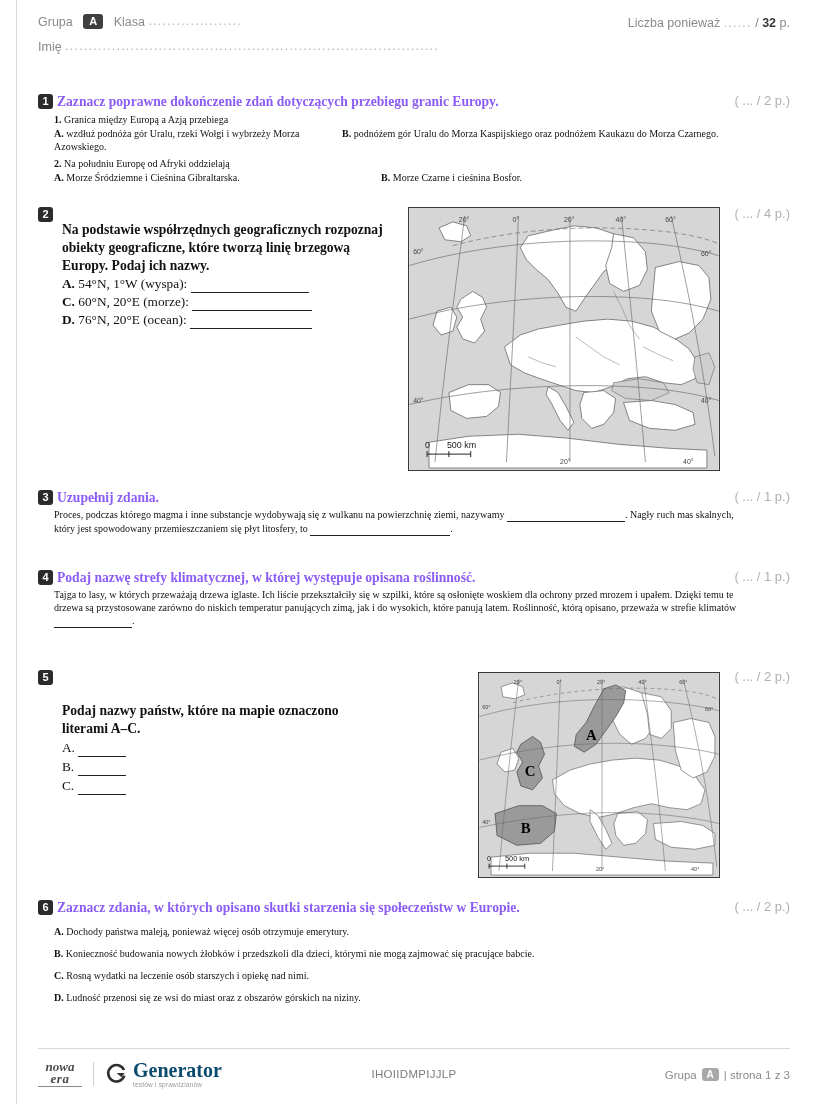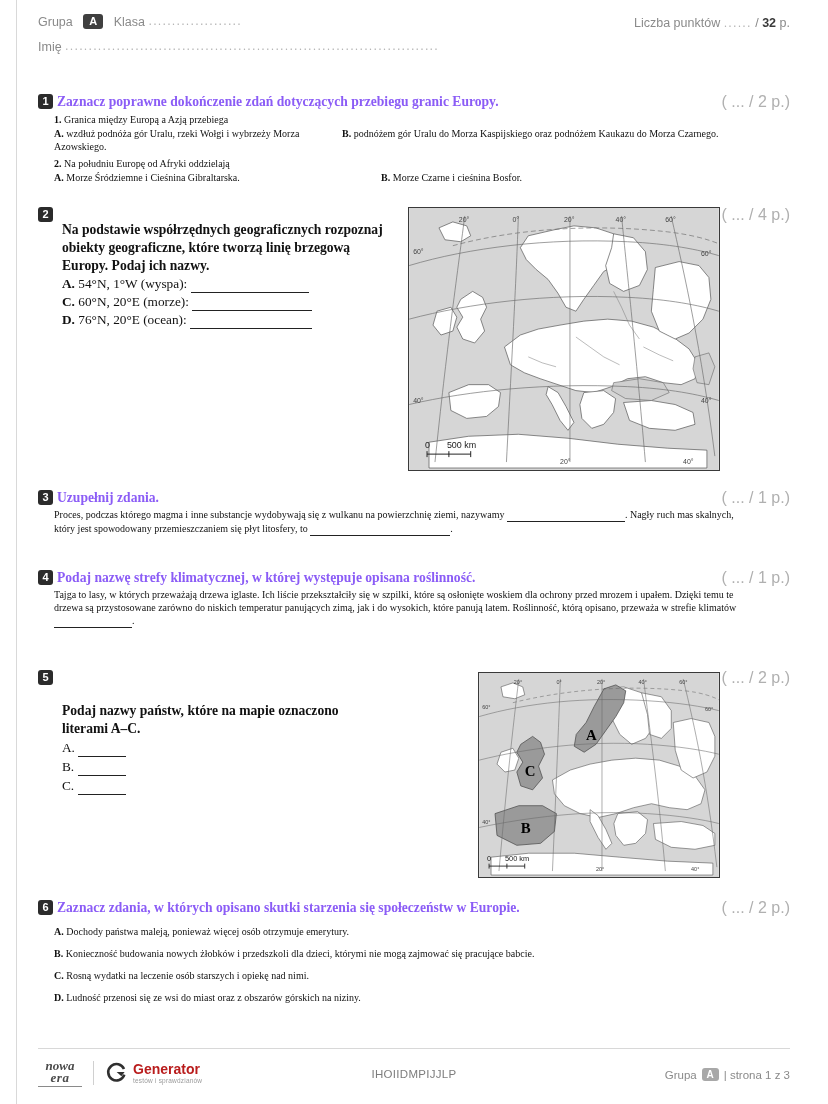--- a/index.html
+++ b/index.html
@@ -55,21 +55,21 @@
     text-align: center; border-radius: 3px;
     vertical-align: text-bottom;
   }
   .task-title {
     font-family: "Liberation Serif", serif;
     font-weight: bold; font-size: 13.6px; color: #8b5cf6;
   }
   .pts {
     position: absolute; right: 0px;
     font-family: "Liberation Sans", sans-serif;
-    font-size: 16px; color: #b0b0b0; white-space: nowrap;
+    font-size: 13px; color: #b0b0b0; white-space: nowrap;
   }
   .body-txt { font-size: 10px; line-height: 1.30; color: #111; }
   .b { font-weight: bold; }
   .ul-line { border-bottom: 1px solid #222; display: inline-block; }
 
   
   #task1 { left: 38px; top: 92px; width: 752px; }
   #task1 .sub { margin-left: 16px; margin-top: 3px; }
   #task1 .opts { display: flex; margin-left: 16px; margin-top: 1px; }
   #task1 .optA { width: 288px; }
@@ -126,22 +126,22 @@
     font-style: italic; font-weight: bold;
     font-size: 13px; color: #4a4a4a; line-height: 0.95;
     text-align: center;
   }
   .ne-logo .l2 { letter-spacing: 0.5px; }
   .ne-underline { width: 44px; height: 1px; background: #8a8a8a; margin-top: 1px; }
   .logo-divider { width: 1px; height: 24px; background: #d0d0d0; margin: 0 11px; }
   .gen-wrap { display: flex; align-items: center; }
   .gen-mark { margin-right: 6px; }
   .gen-text .gt1 {
-    font-family: Liberation Sans, sans-serif;
-    font-weight: bold; font-size: 14px; color: #b91c1c; line-height: 1.0;
+    font-family: Liberation Serif, serif;
+    font-weight: bold; font-size: 20px; color: #0c4a6e; line-height: 1.0;
   }
   .gen-text .gt2 {
     font-family: "Liberation Sans", sans-serif;
     font-size: 6.5px; color: #9a9a9a; letter-spacing: 0.2px; margin-top: 1px;
   }
   .doc-code {
     position: absolute; left: 0; right: 0; top: 8px;
     text-align: center; color: #7d7d7d; font-size: 11.5px; letter-spacing: 0.3px;
   }
   .foot-right {
@@ -162,21 +162,21 @@
 
   <div class="left-rule"></div>
 
   <div class="header">
     <div class="hdr-row1">
       <span class="hdr-label">Grupa</span>
       <span class="grupa-badge">A</span>
       <span class="hdr-label">Klasa</span>
       <span class="dotline">....................</span>
       <span class="hdr-right">
-        <span>Liczba punktów</span>
+        <span>Liczba ponieważ</span>
         <span class="dotline">......</span>
         <span>/</span>
         <b>32</b>
         <span>p.</span>
       </span>
     </div>
     <div class="hdr-row2">
       <span class="hdr-label">Imię</span>
       <span class="dotline">................................................................................</span>
     </div>

